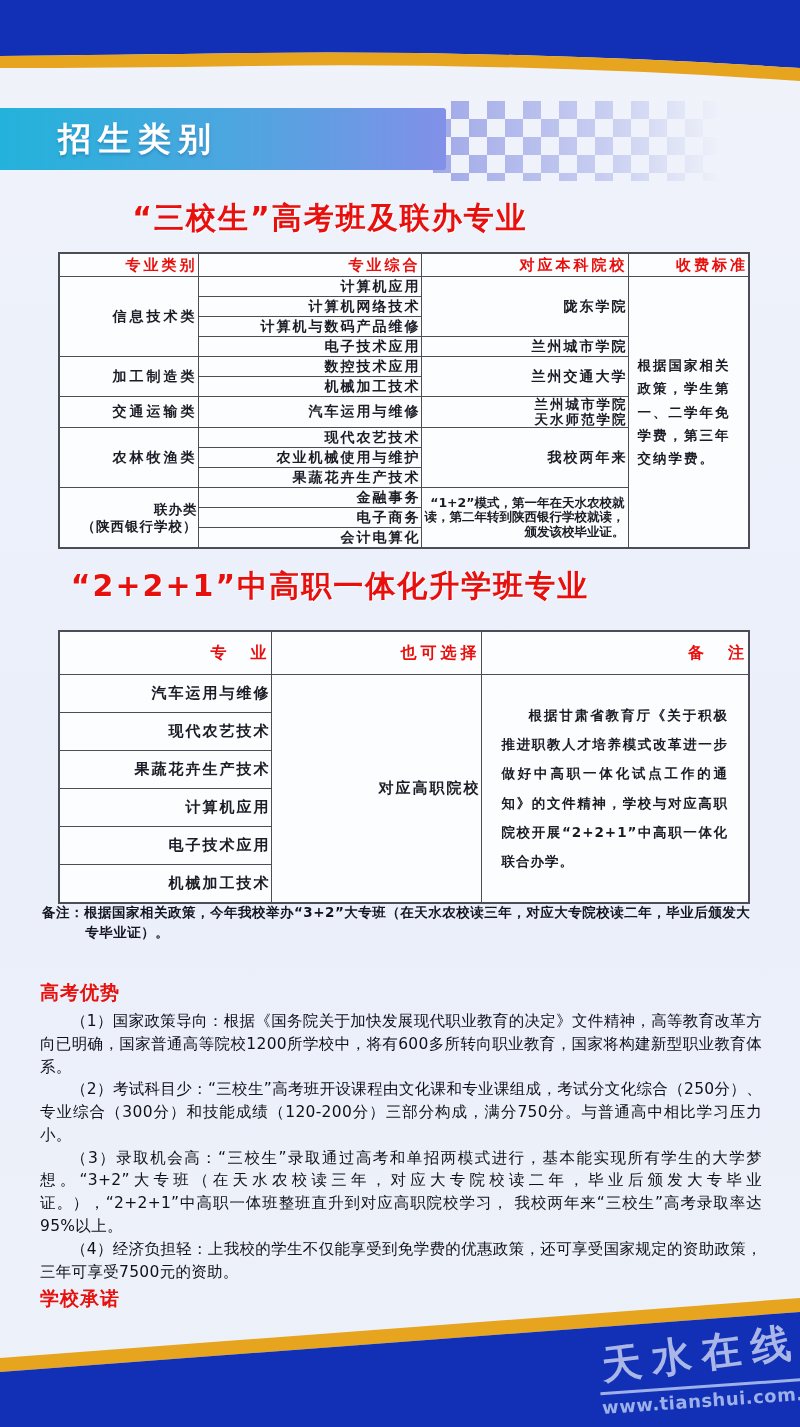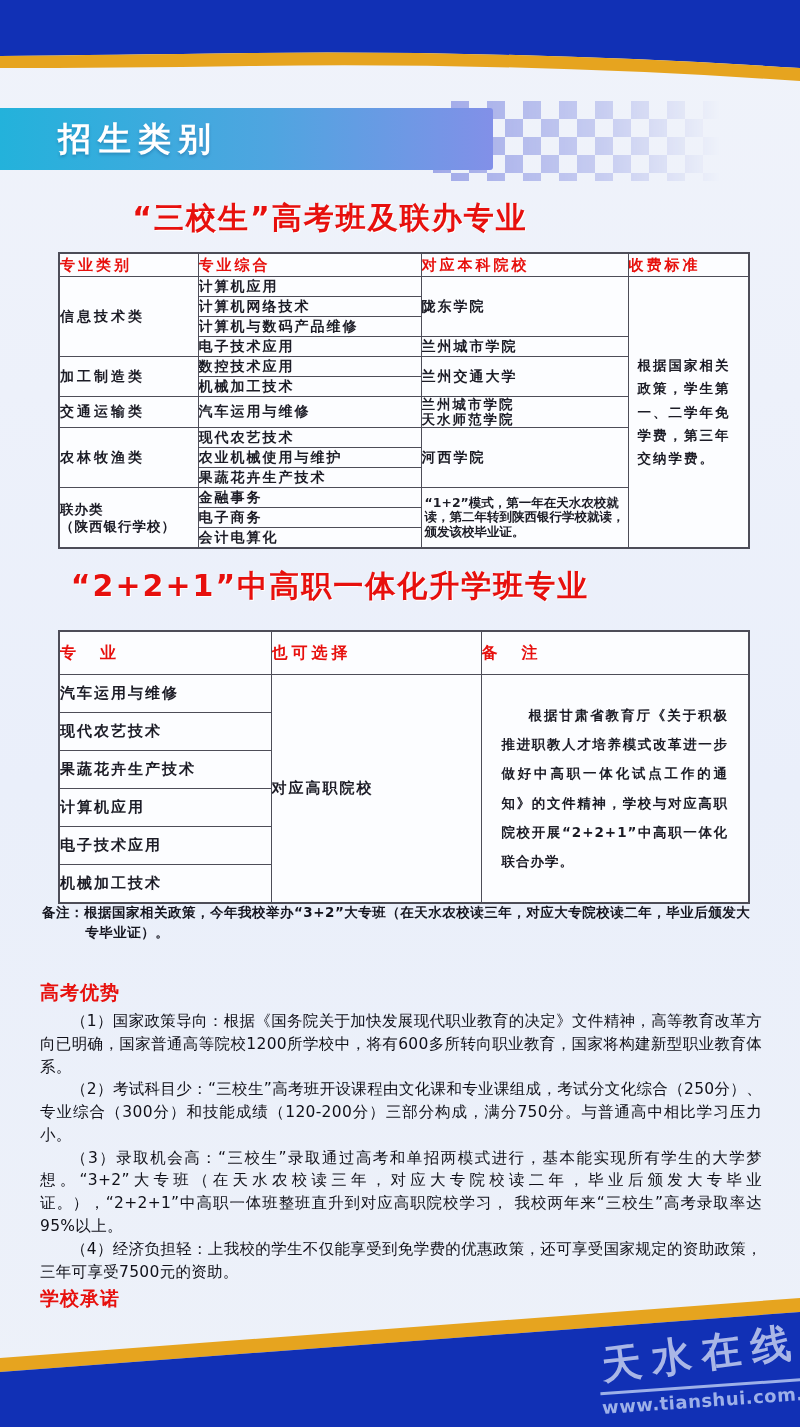--- a/index.html
+++ b/index.html
@@ -6,41 +6,41 @@
   body{font-family:"DejaVu Sans","Liberation Sans",sans-serif;}
   #poster{position:relative;width:800px;height:1427px;overflow:hidden;
     background:linear-gradient(180deg,#f0f3fa 0%,#eaeffa 55%,#edf1f9 100%);}
 
   
   .band-svg{position:absolute;left:0;display:block;}
   #topBand{top:0;}
   #bottomBand{top:1285px;}
 
   
-  .banner{position:absolute;top:108px;left:0;width:493px;height:62px;
+  .banner{position:absolute;top:108px;left:0;width:446px;height:62px;
     background:linear-gradient(90deg,#23b2db 0%,#4fa5e0 55%,#8290e8 100%);
     border-radius:0 3px 3px 0;display:flex;align-items:center;}
   .banner-title{color:#ffffff;font-size:33px;font-weight:bold;letter-spacing:7px;
     padding-left:58px;text-shadow:0 2px 3px rgba(10,40,90,.25);}
   .checker{position:absolute;top:101px;left:433px;width:288px;height:80px;
     background-image:conic-gradient(#99a2e6 25%,transparent 0 50%,#99a2e6 0 75%,transparent 0);
     background-size:36px 36px;
     -webkit-mask-image:linear-gradient(to right,rgba(0,0,0,.92) 0%,rgba(0,0,0,.45) 60%,rgba(0,0,0,0) 100%);
     mask-image:linear-gradient(to right,rgba(0,0,0,.92) 0%,rgba(0,0,0,.45) 60%,rgba(0,0,0,0) 100%);}
 
   .sec-title{position:absolute;left:12px;width:636px;text-align:center;
     color:#e7100d;font-size:30px;font-weight:bold;letter-spacing:2px;
     text-shadow:1px 1px 0 #ffffff;}
   #title1{top:198px;}
   #title2{top:566px;}
 
   
   .tbl{position:absolute;left:58px;border-collapse:collapse;table-layout:fixed;
     width:690px;background:#fcfdff;border:2px solid #4d4d58;}
-  .tbl td,.tbl th{border:1px solid #4d4d58;text-align:left;color:#1c1c26;
+  .tbl td,.tbl th{border:1px solid #4d4d58;text-align:right;color:#1c1c26;
     font-weight:bold;padding:0;overflow:hidden;}
   #table1{top:252px;}
   #table1 th{height:22px;font-size:15px;color:#e7100d;letter-spacing:3px;}
   #table1 td{height:19px;font-size:14px;letter-spacing:2px;line-height:1.1;}
   #table1 td.two-line{font-size:13.5px;line-height:1.12;}
   #table1 td.joint-note{font-size:12.5px;letter-spacing:0;line-height:1.18;padding:0 3px;}
   #table1 td.fee-cell{text-align:left;padding:2px 9px;font-size:13.5px;line-height:1.72;letter-spacing:2px;}
   #table1 td.cat-cell{letter-spacing:3px;}
   #table1 td.joint-cat{letter-spacing:1px;font-size:13.5px;line-height:1.25;}
 
@@ -129,21 +129,21 @@
       <td class="cat-cell">交通运输类</td>
       <td>汽车运用与维修</td>
       <td class="two-line">
         <span>兰州城市学院</span><br>
         <span>天水师范学院</span>
       </td>
     </tr>
     <tr>
       <td class="cat-cell" rowspan="3">农林牧渔类</td>
       <td>现代农艺技术</td>
-      <td rowspan="3">河西学院</td>
+      <td rowspan="3">我校两年来</td>
     </tr>
     <tr>
       <td>农业机械使用与维护</td>
     </tr>
     <tr>
       <td>果蔬花卉生产技术</td>
     </tr>
     <tr>
       <td class="joint-cat" rowspan="3">
         <span>联办类</span><br>

